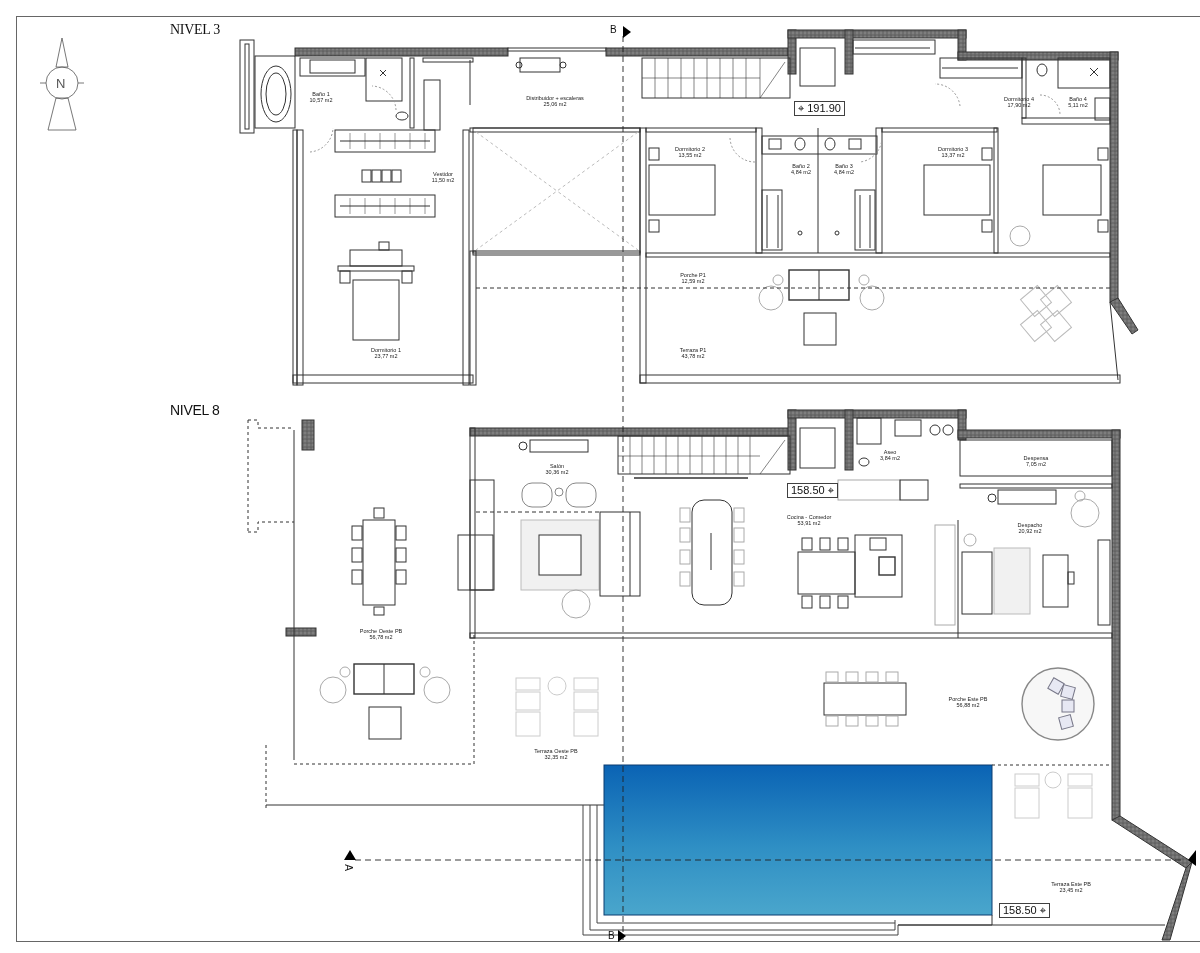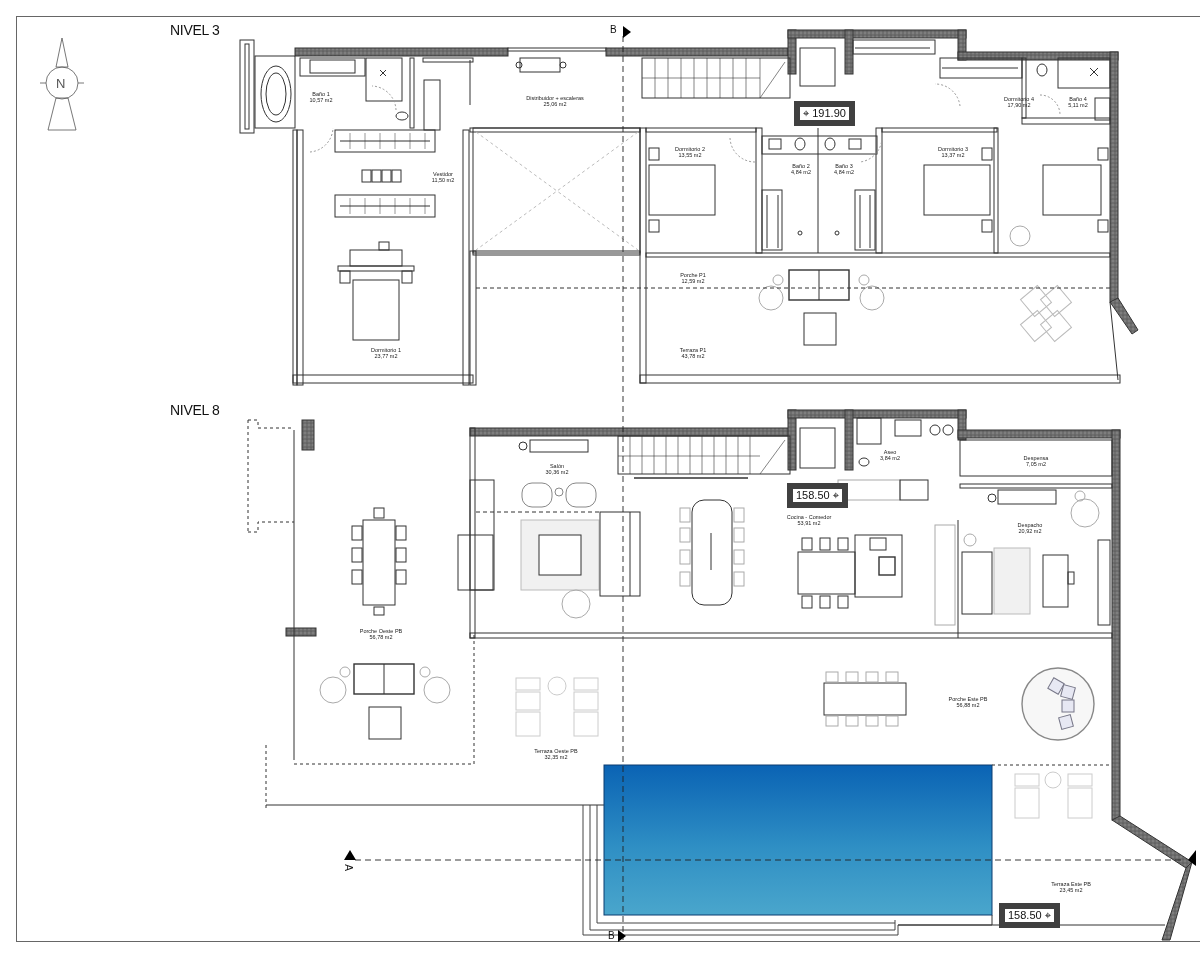--- a/index.html
+++ b/index.html
@@ -1,21 +1,21 @@
 <!DOCTYPE html>
 <html><head>
 <meta charset="utf-8">
 <style>
   html,body{margin:0;padding:0;background:#fff;}
   body{width:1200px;height:953px;overflow:hidden;position:relative;font-family:"Liberation Sans",sans-serif;}
   .frame{position:absolute;left:16px;top:16px;width:1184px;height:926px;border-left:1px solid #666;border-top:1px solid #666;border-bottom:1px solid #666;box-sizing:border-box;}
   svg{position:absolute;left:0;top:0;}
   .lvl{position:absolute;font-size:14px;color:#111;letter-spacing:-0.3px;}
   .rl{position:absolute;font-size:5.5px;line-height:6px;color:#222;text-align:center;white-space:nowrap;transform:translateX(-50%);}
-  .lvlbox{position:absolute;border:6px solid #404040;background:#fff;font-size:11px;line-height:13px;padding:0 3px;color:#111;white-space:nowrap;}
+  .lvlbox{position:absolute;border:1px solid #404040;background:#fff;font-size:11px;line-height:13px;padding:0 3px;color:#111;white-space:nowrap;}
   .sec{position:absolute;font-size:10px;color:#111;}
 </style>
 </head>
 <body>
 
 <div class="frame"></div>
 
 <svg width="1200" height="953" viewBox="0 0 1200 953">
   <defs>
     <pattern id="hatch" width="4" height="4" patternUnits="userSpaceOnUse">
@@ -397,21 +397,21 @@
     </g>
     <polygon points="623,26 631,32 623,38" fill="#000" stroke="none"></polygon>
     <polygon points="618,930 626,936 618,942" fill="#000" stroke="none"></polygon>
     <polygon points="344,860 350,850 356,860" fill="#000" stroke="none"></polygon>
     <polygon points="1188,860 1196,850 1196,866" fill="#000" stroke="none"></polygon>
   </g>
 </svg>
 
 <div class="lvl" style="left:56px;top:76px;font-size:13px;color:#555;">N</div>
 
-<div class="lvl" style="left:170px;top:22px;">NIVEL 3</div>
+<div class="lvl" style="left:170px;top:22px;font-family:Liberation Serif, serif;">NIVEL 3</div>
 <div class="lvl" style="left:170px;top:402px;">NIVEL 8</div>
 
 <div class="sec" style="left:610px;top:24px;">B</div>
 <div class="sec" style="left:608px;top:930px;">B</div>
 <div class="sec" style="left:345px;top:862px;transform:rotate(90deg);">A</div>
 
 <div class="lvlbox" style="left:794px;top:101px;"><span>⌖ </span><span>191.90</span></div>
 <div class="lvlbox" style="left:787px;top:483px;"><span>158.50</span><span> ⌖</span></div>
 <div class="lvlbox" style="left:999px;top:903px;"><span>158.50</span><span> ⌖</span></div>
 

